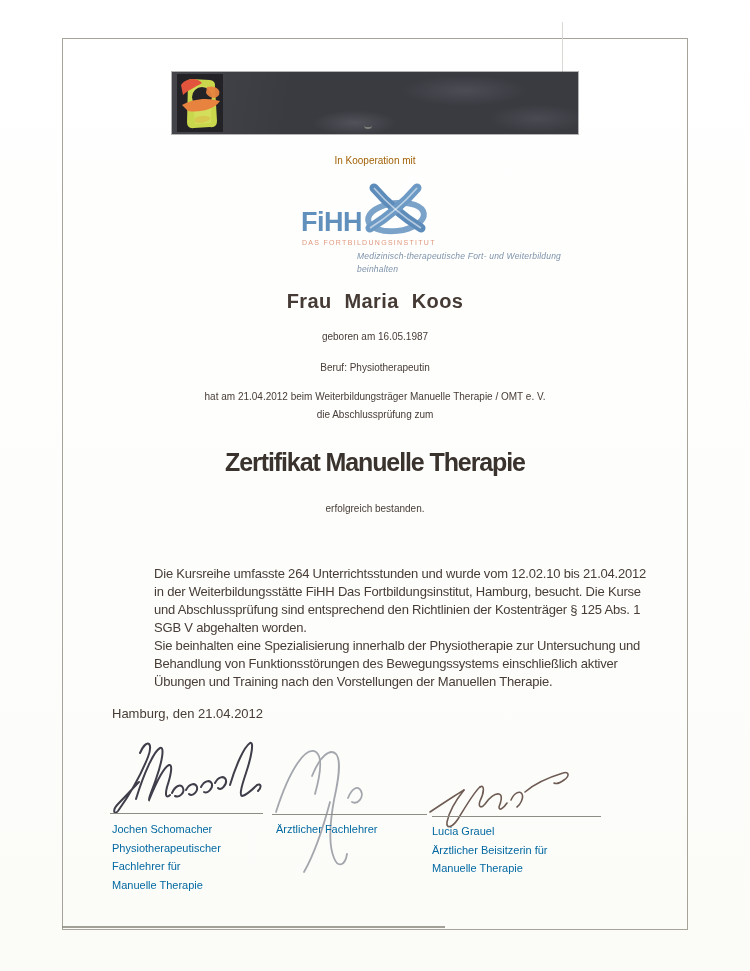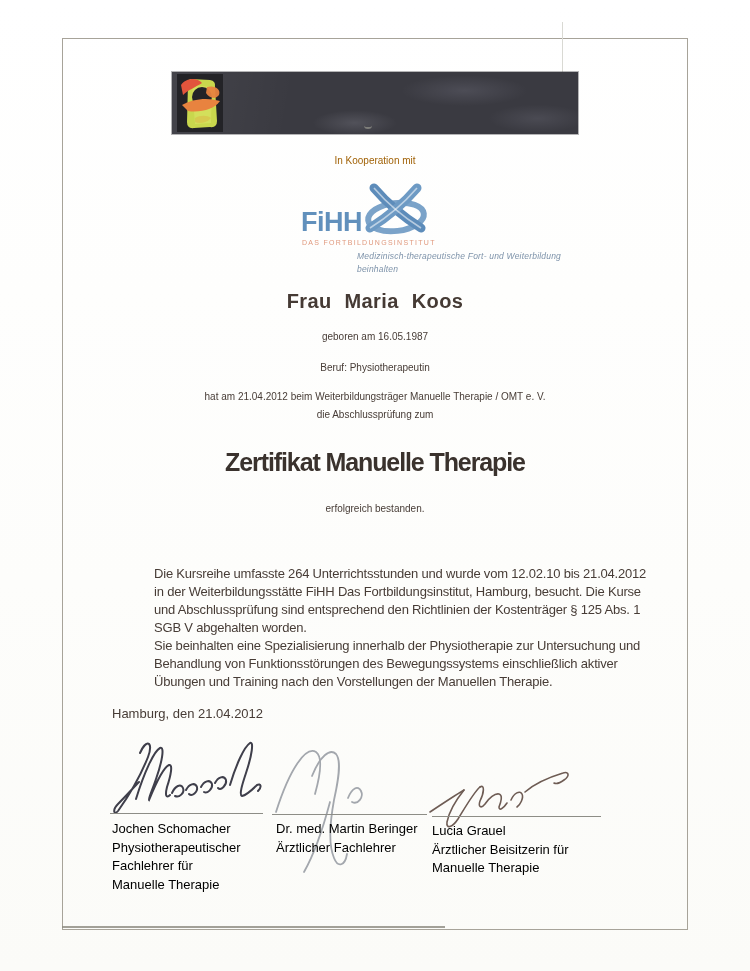--- a/index.html
+++ b/index.html
@@ -73,21 +73,21 @@
   
   .body-par{left:112px;top:565px;width:552px;font-size:13px;line-height:18px;letter-spacing:-.2px;color:#473c36;margin-left:42px;}
   .place-date{left:112px;top:706px;font-size:13px;}
 
   
   .sig-underline{height:1px;background:#8d8d86;}
   .ul-1{left:110px;top:813px;width:153px;}
   .ul-2{left:272px;top:814px;width:155px;}
   .ul-3{left:432px;top:816px;width:169px;}
   .sig-svg{pointer-events:none;}
-  .sig-col{font-size:13px;line-height:18.5px;color:#000000;}
+  .sig-col{font-size:11px;line-height:18.5px;color:#0369a1;}
   .col-1{left:112px;top:820px;width:160px;}
   .col-2{left:276px;top:820px;width:170px;}
   .col-3{left:432px;top:822px;width:190px;}
 </style>
 </head>
 <body>
 
 <div class="abs sheet-frame"></div>
 <div class="abs frame-bottom-dark"></div>
 <div class="abs scan-line"></div>
@@ -168,20 +168,19 @@
 <div class="abs sig-underline ul-2"></div>
 <div class="abs sig-underline ul-3"></div>
 
 <div class="abs sig-col col-1">
   <div>Jochen Schomacher</div>
   <div>Physiotherapeutischer</div>
   <div>Fachlehrer für</div>
   <div>Manuelle Therapie</div>
 </div>
 <div class="abs sig-col col-2">
-  <div>Dr. med. Martin Beringer</div>
   <div>Ärztlicher Fachlehrer</div>
 </div>
 <div class="abs sig-col col-3">
   <div>Lucia Grauel</div>
   <div>Ärztlicher Beisitzerin für</div>
   <div>Manuelle Therapie</div>
 </div>
 
 </body></html>

